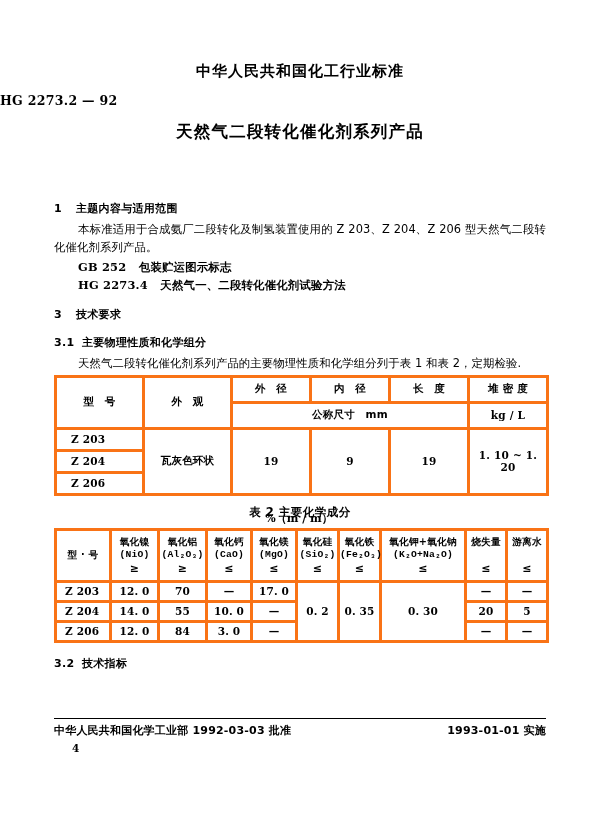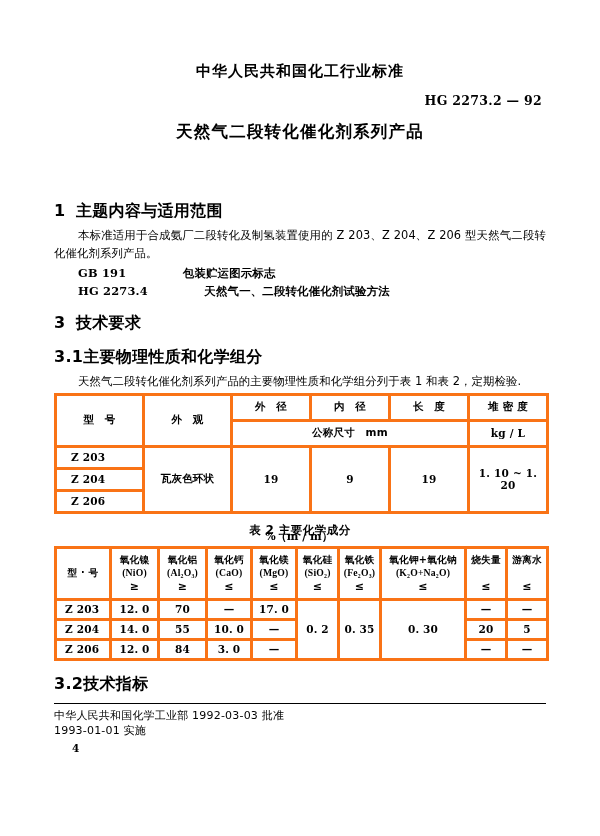--- a/index.html
+++ b/index.html
@@ -22,21 +22,21 @@
 
   
   .doc-header { padding-top: 62px; }
   .std-org {
     text-align: center;
     font-size: 15px;
     font-weight: bold;
     letter-spacing: 1px;
   }
   .std-number {
-    text-align: right;
+    text-align: left;
     padding-right: 58px;
     margin-top: 12px;
     font-size: 12.5px;
     font-weight: bold;
     font-family: "DejaVu Serif", "Liberation Serif", serif;
     letter-spacing: 0.3px;
   }
   .doc-title {
     text-align: center;
     font-size: 16.5px;
@@ -45,21 +45,21 @@
     letter-spacing: 1.2px;
   }
 
   
   .content {
     margin: 0 auto;
     width: 492px;
     padding-top: 45px;
   }
   .sec-head {
-    font-size: 16px;
+    font-size: 11px;
     font-weight: bold;
     margin-top: 13px;
     margin-bottom: 5px;
     letter-spacing: 0.3px;
   }
   .sec-head .num { display: inline-block; min-width: 22px; }
   .sec-head.sub .num { min-block: 0; min-width: 28px; }
   .para {
     font-size: 11.4px;
     line-height: 17.5px;
@@ -69,21 +69,21 @@
     letter-spacing: 0.1px;
   }
   .refline {
     font-size: 11.4px;
     line-height: 18px;
     padding-left: 24px;
     letter-spacing: 0.2px;
     font-family: "DejaVu Serif", "Liberation Serif", serif;
     font-weight: bold;
   }
-  .refline .cn { font-family: Liberation Sans, sans-serif; margin-left: 44px; }
+  .refline .cn { font-family: Liberation Sans, sans-serif; }
 
   
   .tbl-caption {
     text-align: center;
     font-size: 11.5px;
     font-weight: bold;
     margin: 9px 0 4px 0;
     letter-spacing: 0.5px;
   }
   .unit-note {
@@ -108,43 +108,42 @@
     padding: 2px 1px;
     letter-spacing: 0.2px;
   }
   table.doc-tbl { border-top: 1.6px solid #000; border-bottom: 1.6px solid #000; }
   .tbl1 td { height: 22px; }
   .tbl1 .hcell { height: 26px; }
   .tbl1 .model { text-align: left; padding-left: 14px; }
   .tbl2 td { height: 20px; }
   .tbl2 .model { text-align: left; padding-left: 8px; }
   .tbl2 .hd { line-height: 13.5px; font-size: 9.7px; padding: 3px 0; }
-  .tbl2 .hd .formula { font-family: Liberation Serif, serif; }
+  .tbl2 .hd .formula { font-family: Liberation Mono, monospace; }
   .tbl2 .op { font-size: 11px; }
   .num-cell { font-family: "DejaVu Serif", "Liberation Serif", serif; }
 
   
   .footer-wrap {
     position: absolute;
     left: 54px;
     bottom: 34px;
     width: 492px;
   }
   .footer-rule {
     border-top: 1.4px solid #000;
     margin-bottom: 4px;
   }
   .footer-row {
     display: flex;
     justify-content: space-between;
     align-items: baseline;
     font-size: 11px;
-    font-weight: normal;
+    font-weight: bold;
     letter-spacing: 0.2px;
-    flex-direction: column;
   }
   .page-num {
     margin-top: 4px;
     padding-left: 18px;
     font-size: 10.5px;
     font-weight: bold;
     font-family: "DejaVu Serif", "Liberation Serif", serif;
   }
 </style>
 </head>
@@ -159,21 +158,21 @@
   </div>
 
   <div class="content">
 
     <div class="sec-head">
       <span class="num">1</span><span>主题内容与适用范围</span>
     </div>
     <p class="para">本标准适用于合成氨厂二段转化及制氢装置使用的 Z 203、Z 204、Z 206 型天然气二段转化催化剂系列产品。</p>
 
     <div class="refline">
-      <span>GB 191</span>&nbsp;&nbsp;&nbsp;<span class="cn">包装贮运图示标志</span>
+      <span>GB 252</span>&nbsp;&nbsp;&nbsp;<span class="cn">包装贮运图示标志</span>
     </div>
     <div class="refline">
       <span>HG 2273.4</span>&nbsp;&nbsp;&nbsp;<span class="cn">天然气一、二段转化催化剂试验方法</span>
     </div>
 
     <div class="sec-head">
       <span class="num">3</span><span>技术要求</span>
     </div>
 
     <div class="sec-head sub">

